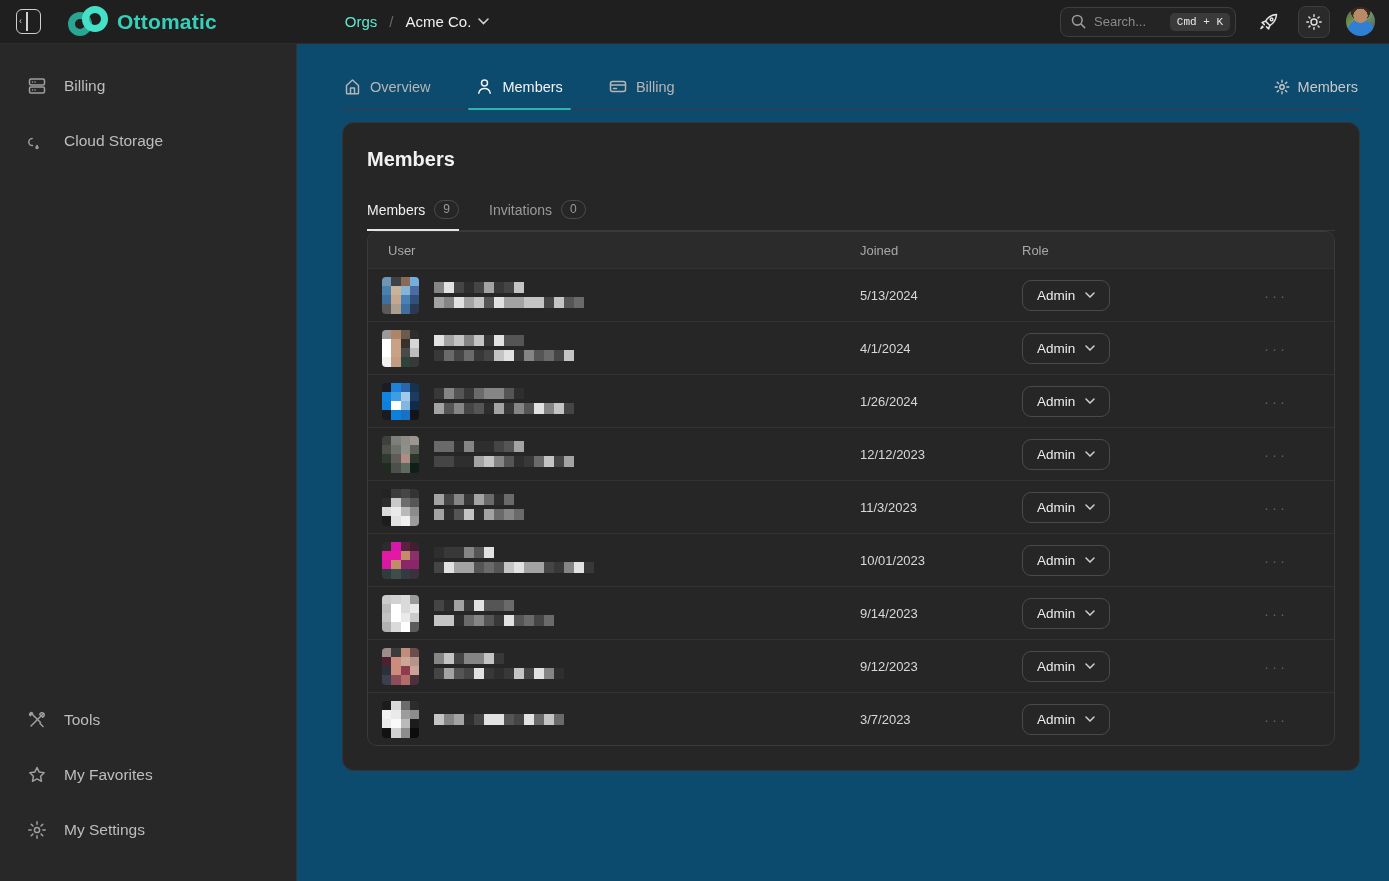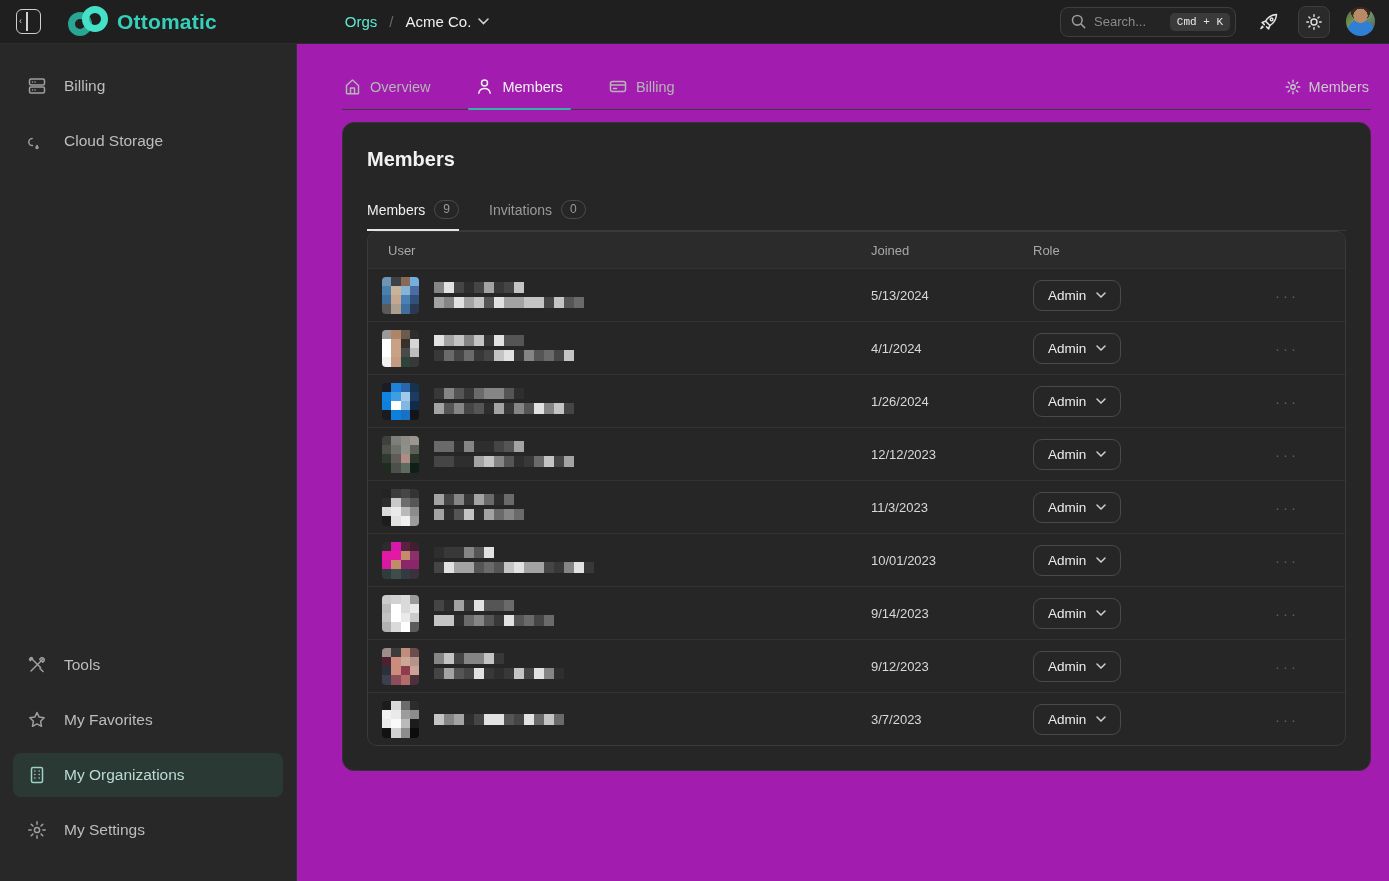--- a/index.html
+++ b/index.html
@@ -39,21 +39,21 @@
   .shell { display:flex; height:837px; }
   .sidebar { width:297px; background:#282828; border-right:1px solid #323232;
     display:flex; flex-direction:column; padding:20px 13px 18px; }
   .side-item { height:44px; display:flex; align-items:center; gap:17px; padding:0 14px;
     border-radius:8px; color:#bdbdbd; font-size:15.5px; cursor:pointer; margin-bottom:11px; }
   .side-item svg { stroke:#9f9f9f; }
   .side-item.active { background:#2b3934; color:#b9dbd4; }
   .side-item.active svg { stroke:#9fd0c5; }
   .side-spacer { flex:1; }
 
-  .main { flex:1; background:#a21caf; padding:0 18px 0 45px; }
+  .main { flex:1; background:#0c4a6e; padding:0 29px 0 45px; }
 
   
   .tabbar { margin-top:34px; display:flex; align-items:flex-end; border-bottom:1px solid #3a3a3a; }
   .tab { display:flex; align-items:center; gap:9px; padding:0 2px 14px; margin-right:42px;
     font-size:14.5px; color:#b5b5b5; cursor:pointer; position:relative; }
   .tab svg { stroke:#b5b5b5; }
   .tab.active { color:#f2f2f2; }
   .tab.active svg { stroke:#f2f2f2; }
   .tab.active::after { content:""; position:absolute; left:-6px; right:-6px; bottom:-1px;
     height:2.5px; background:#2fb5a3; border-radius:2px; }
@@ -200,34 +200,20 @@
           <span>Tools</span>
         </div>
         <div class="side-item">
           <span style="display: flex;">
             <svg width="20" height="20" viewBox="0 0 20 20" fill="none" stroke-width="1.5" stroke-linejoin="round">
               <path d="M10 2.5l2.2 4.6 5 .7-3.6 3.5.9 5-4.5-2.4-4.5 2.4.9-5L2.8 7.8l5-.7z"></path>
             </svg>
           </span>
           <span>My Favorites</span>
         </div>
-        <div class="side-item active">
-          <span style="display: flex;">
-            <svg width="20" height="20" viewBox="0 0 20 20" fill="none" stroke-width="1.5" stroke-linecap="round">
-              <rect x="4.5" y="2.5" width="11" height="15" rx="1.5"></rect>
-              <line x1="7.8" y1="6" x2="7.9" y2="6"></line>
-              <line x1="12.1" y1="6" x2="12.2" y2="6"></line>
-              <line x1="7.8" y1="9.5" x2="7.9" y2="9.5"></line>
-              <line x1="12.1" y1="9.5" x2="12.2" y2="9.5"></line>
-              <line x1="7.8" y1="13" x2="7.9" y2="13"></line>
-              <line x1="12.1" y1="13" x2="12.2" y2="13"></line>
-            </svg>
-          </span>
-          <span>My Organizations</span>
-        </div>
         <div class="side-item">
           <span style="display: flex;">
             <svg width="20" height="20" viewBox="0 0 20 20" fill="none" stroke-width="1.5" stroke-linecap="round" stroke-linejoin="round">
               <circle cx="10" cy="10" r="2.6"></circle>
               <path d="M10 1.8v2.4M10 15.8v2.4M1.8 10h2.4M15.8 10h2.4M4.2 4.2l1.7 1.7M14.1 14.1l1.7 1.7M4.2 15.8l1.7-1.7M14.1 5.9l1.7-1.7"></path>
             </svg>
           </span>
           <span>My Settings</span>
         </div>
       </div>

